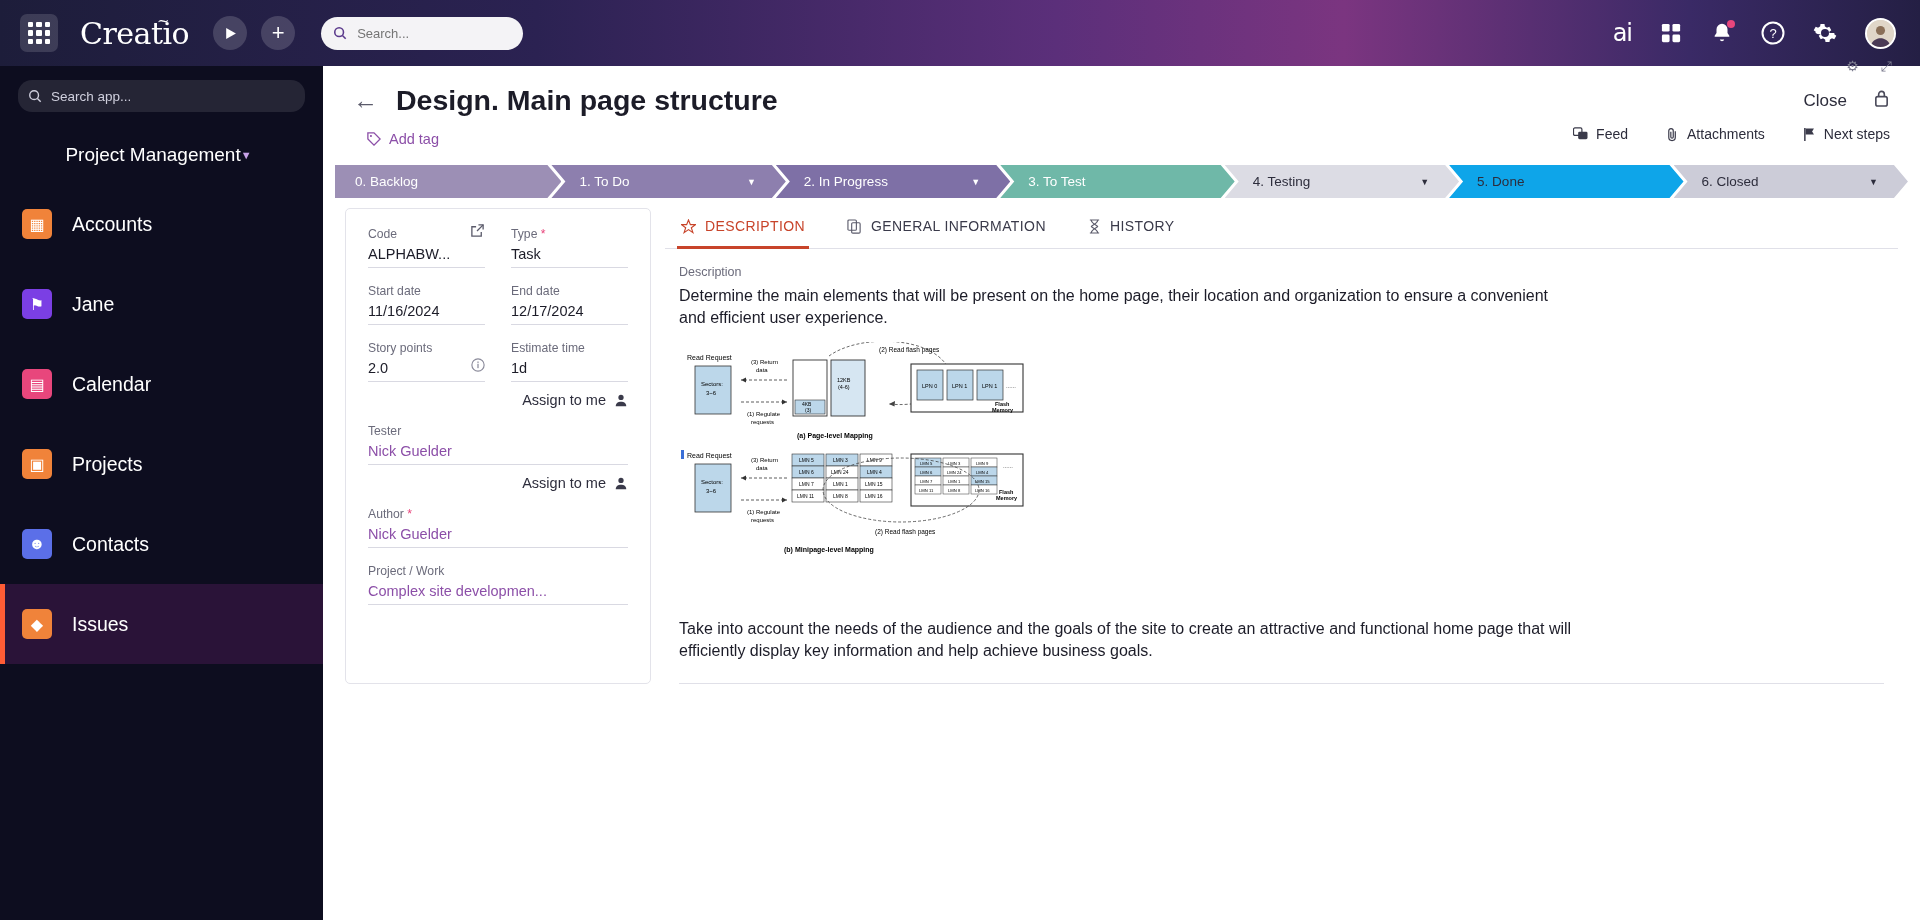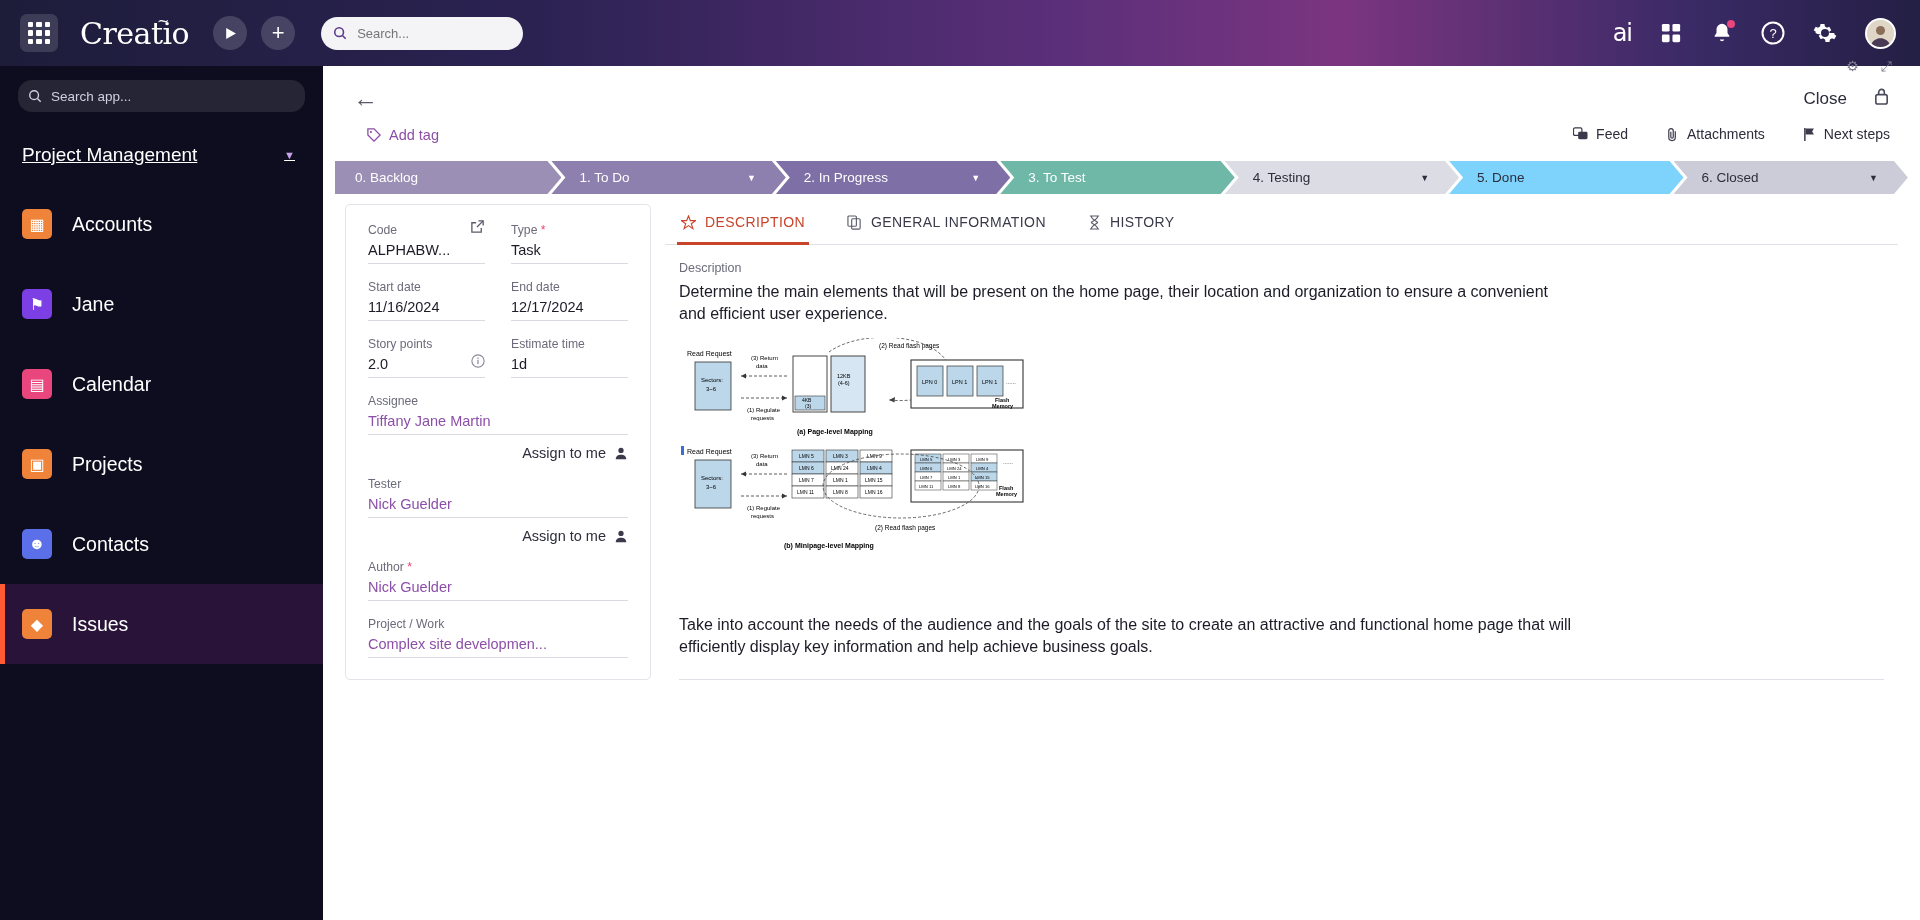--- a/index.html
+++ b/index.html
@@ -71,23 +71,23 @@
   .side-search {
     margin: 14px 18px 0 18px; height: 32px; border-radius: 14px;
     background: rgba(255,255,255,0.10);
     display: flex; align-items: center; padding: 0 10px; gap: 9px;
     color: #cfcfdd; font-size: 13.5px; position: relative;
   }
   .collapse-btn {
     position: absolute; right: -38px; top: 5px; color: #bdbdd0; cursor: pointer; font-size: 17px;
   }
   .workspace {
-    display: flex; align-items: center; justify-content: space-between;
+    display: flex; align-items: center; justify-content: center;
     padding: 0 28px 0 22px; height: 58px; margin-top: 14px;
-    color: #fff; font-size: 19px; text-decoration: underline;
+    color: #fff; font-size: 19px;
   }
   .workspace .caret { color: #c8a2e8; font-size: 11px; }
   .nav-item {
     display: flex; align-items: center; gap: 20px;
     height: 80px; padding-left: 22px; color: #fff; font-size: 19.5px;
     cursor: pointer; position: relative;
   }
   .nav-item.active { background: #2a1338; }
   .nav-item.active::before {
     content: ""; position: absolute; left: 0; top: 0; bottom: 0; width: 5px; background: #ff5c35;
@@ -288,20 +288,21 @@
 
 <div class="main">
 
   <div class="record-header">
     <div class="corner-icons">
       <span>⚙</span>
       <span>⤢</span>
     </div>
     <div class="rh-top">
       <span class="back-arrow">←</span>
+      <span class="rec-title">Design. Main page structure</span>
       <div class="rh-right">
         <span class="close-link">Close</span>
         <span class="lock-icon">
           <svg width="17" height="19" viewBox="0 0 18 20" fill="none" stroke="#4a4a5a" stroke-width="1.7">
               <rect x="3" y="8" width="12" height="10" rx="2"></rect>
               <path d="M6 8V5.5a3 3 0 0 1 6 0V8"></path>
             </svg>
         </span>
       </div>
     </div>
@@ -348,21 +349,21 @@
       <span>2. In Progress</span>
       <span class="st-caret">▼</span>
     </div>
     <div class="stage" style="background:#6fb8a8">
       <span>3. To Test</span>
     </div>
     <div class="stage" style="background:#dcdce4;color:#2d2d3c">
       <span>4. Testing</span>
       <span class="st-caret" style="color:#2d2d3c">▼</span>
     </div>
-    <div class="stage" style="background:#7dd3fc;color:#2d2d3c">
+    <div class="stage" style="background:#0ea5e9;color:#2d2d3c">
       <span>5. Done</span>
     </div>
     <div class="stage" style="background:#ccccd8;color:#2d2d3c">
       <span>6. Closed</span>
       <span class="st-caret" style="color:#2d2d3c">▼</span>
     </div>
   </div>
 
   <div class="body-wrap">
 
@@ -403,24 +404,20 @@
                 <circle cx="8" cy="8" r="7" fill="none" stroke="#8a8a9a" stroke-width="1.3"></circle>
                 <rect x="7.3" y="6.6" width="1.4" height="5" fill="#8a8a9a"></rect>
                 <rect x="7.3" y="4" width="1.4" height="1.6" fill="#8a8a9a"></rect>
               </svg>
           </span>
         </div>
         <div class="field">
           <div class="f-label">Estimate time</div>
           <div class="f-value">1d</div>
         </div>
-      </div>
-      <div class="field">
-        <div class="f-label">Assignee</div>
-        <div class="f-value link">Tiffany Jane Martin</div>
       </div>
       <div class="assign-me">
         <span>Assign to me</span>
         <svg width="14" height="14" viewBox="0 0 16 16" fill="#3a3a4a">
             <circle cx="8" cy="5" r="3"></circle>
             <path d="M2 15c0-3.3 2.7-5 6-5s6 1.7 6 5z"></path>
           </svg>
       </div>
       <div class="field">
         <div class="f-label">Tester</div>

